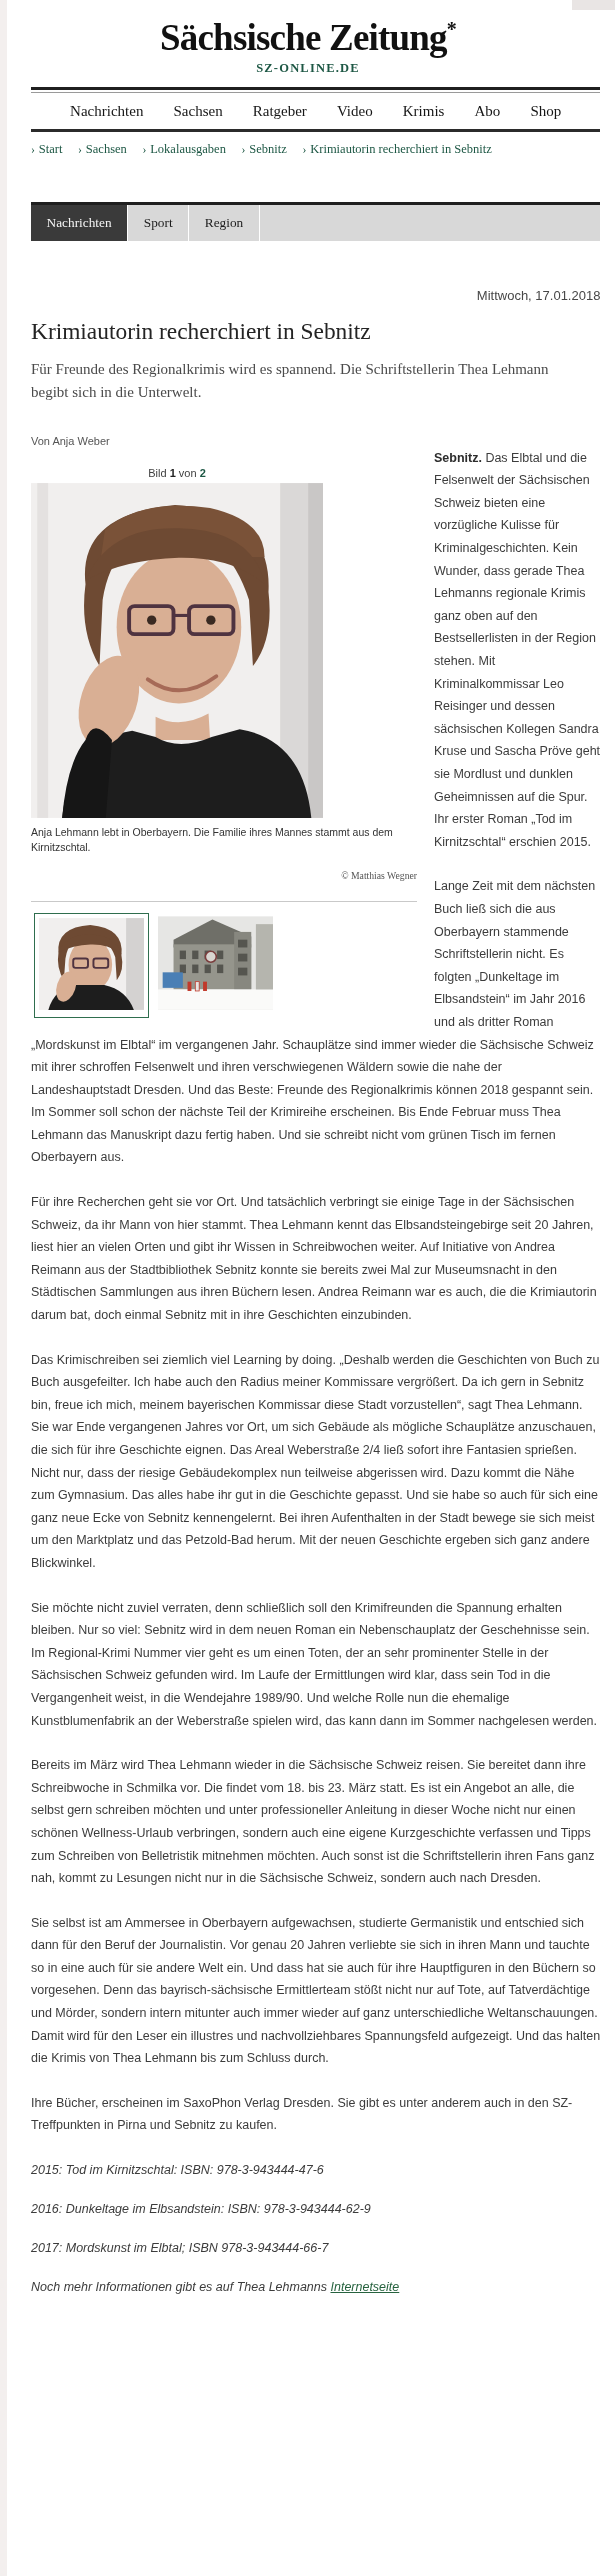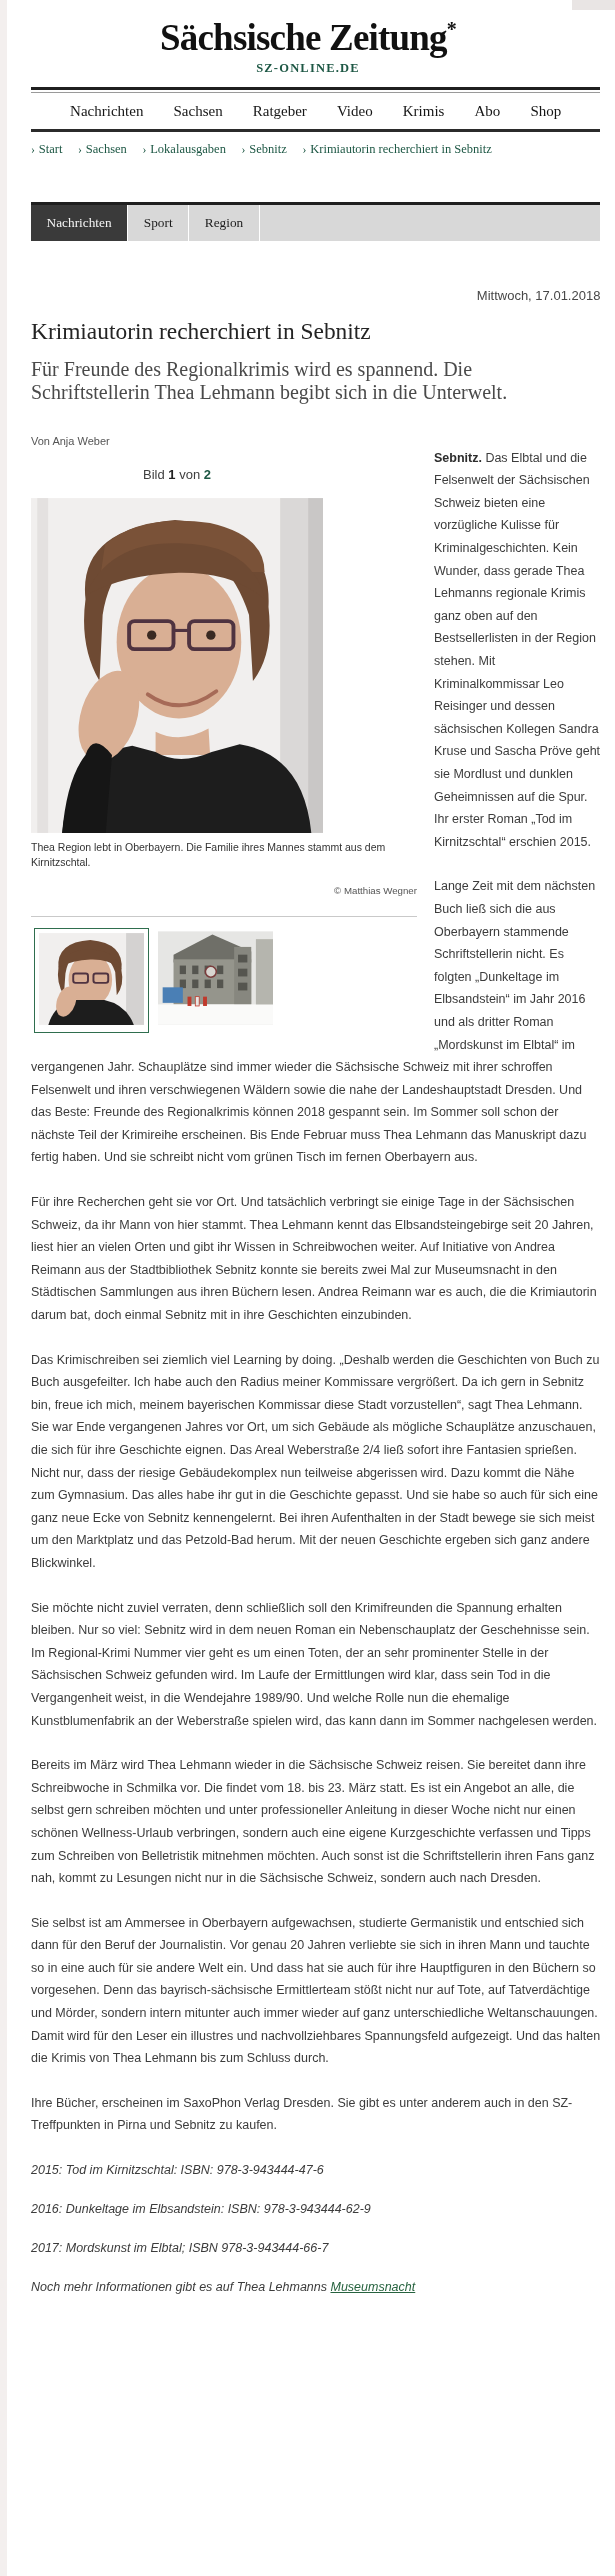--- a/index.html
+++ b/index.html
@@ -25,31 +25,31 @@
   
   .tabbar-wrap{margin:45px 15.6px 0 31px;border-top:3.9px solid #1f1f1f;}
   .tabbar{background:#d8d8d8;height:36px;display:flex;align-items:stretch;}
   .tab{font-family:"Liberation Serif",serif;font-size:13.3px;color:#1c1c1c;line-height:36px;padding:0 15.6px;border-right:1.6px solid #ffffff;cursor:pointer;}
   .tab.active{background:#3a3a3a;color:#f5f5f5;}
 
   
   .content{padding:0 15.6px 31px 31px;}
   .date-line{margin-top:47px;text-align:right;font-size:13px;color:#474747;}
   .headline{font-family:"Liberation Serif",serif;font-weight:normal;font-size:23.4px;color:#242424;margin:15.6px 0 0 0;}
-  .teaser{font-family:"Liberation Serif",serif;font-size:20px;line-height:23.4px;color:#4a4a4a;margin-top:12.5px;max-width:530px;}
+  .teaser{font-family:"Liberation Serif",serif;font-size:15px;line-height:23.4px;color:#4a4a4a;margin-top:12.5px;max-width:530px;}
   .byline{font-size:11px;color:#555;margin-top:30px;}
 
   
   .media-block{float:left;width:386px;margin:20px 17px 6.2px 0;}
-  .img-counter{width:292px;text-align:center;font-size:13px;color:#3f3f3f;margin-bottom:16px;}
+  .img-counter{width:292px;text-align:center;font-size:11px;color:#3f3f3f;margin-bottom:4px;}
   .img-counter .cur{font-weight:bold;color:#222;}
   .img-counter .tot{font-weight:bold;color:#1d5744;}
   .photo{display:block;width:292px;height:335px;cursor:pointer;}
   .caption{font-size:10.5px;line-height:15px;color:#333;margin-top:7px;width:386px;}
-  .credit{font-size:9.7px;color:#555;text-align:right;margin-top:15.6px;width:386px;}
+  .credit{font-size:9.7px;color:#555;text-align:right;margin-top:15.6px;width:386px;font-family:Liberation Serif, serif;}
   .media-sep{border:none;border-top:0.8px solid #c9c9c9;margin:20px 0 0 0;width:386px;}
   .thumbs{margin-top:11px;display:flex;align-items:flex-start;}
   .thumb{cursor:pointer;}
   .thumb.selected{border:1.6px solid #2f6e4e;background:#fff;padding:3.9px;margin-left:3.1px;}
   .thumb + .thumb{margin-left:9.4px;margin-top:3.1px;}
 
   
   .article-body p{font-size:12.5px;line-height:22.6px;color:#3c3c3c;margin:0 0 22px 0;text-align:left;}
   .article-body .lead{font-weight:bold;color:#2d2d2d;}
   .book-line{font-style:italic;margin:0 0 16.4px 0 !important;}
@@ -129,21 +129,21 @@
           <line x1="183" y1="170" x2="203" y2="170" stroke="#4f3340" stroke-width="4"></line>
           <circle cx="155" cy="176" r="6" fill="#3a2a22"></circle>
           <circle cx="231" cy="176" r="6" fill="#3a2a22"></circle>
           <path d="M150,252 Q192,282 238,248" fill="none" stroke="#a66a57" stroke-width="5" stroke-linecap="round"></path>
           <path d="M160,300 L160,330 L230,330 L228,296 Q192,316 160,300 Z" fill="#d9af94"></path>
           <path d="M40,430 Q50,330 130,318 L160,326 Q190,344 232,326 L268,316 Q350,330 360,430 Z" fill="#1d1d1d"></path>
           <ellipse cx="100" cy="280" rx="36" ry="60" transform="rotate(18 100 280)" fill="#d9af94"></ellipse>
           <path d="M70,330 Q80,300 104,330 L96,430 L40,430 Q46,360 70,330 Z" fill="#161616"></path>
         </svg>
 
-        <div class="caption">Thea Region lebt in Oberbayern. Die Familie ihres Mannes stammt aus dem Kirnitzschtal.</div>
+        <div class="caption">Anja Lehmann lebt in Oberbayern. Die Familie ihres Mannes stammt aus dem Kirnitzschtal.</div>
         <div class="credit">© Matthias Wegner</div>
         <hr class="media-sep">
 
         <div class="thumbs">
           <div class="thumb selected">
             <svg width="105" height="92" viewBox="0 0 135 118" xmlns="http://www.w3.org/2000/svg">
               <rect width="135" height="118" fill="#f1efee"></rect>
               <rect x="112" y="0" width="23" height="118" fill="#d4d2d1"></rect>
               <path d="M25,45 Q22,12 66,9 Q110,13 106,48 Q110,66 100,80 L98,50 Q88,22 64,23 Q38,24 34,52 L32,80 Q22,64 25,45 Z" fill="#6e4a33"></path>
               <ellipse cx="66" cy="60" rx="28" ry="34" fill="#d9af94"></ellipse>
@@ -193,17 +193,17 @@
       <p>Das Krimischreiben sei ziemlich viel Learning by doing. „Deshalb werden die Geschichten von Buch zu Buch ausgefeilter. Ich habe auch den Radius meiner Kommissare vergrößert. Da ich gern in Sebnitz bin, freue ich mich, meinem bayerischen Kommissar diese Stadt vorzustellen“, sagt Thea Lehmann. Sie war Ende vergangenen Jahres vor Ort, um sich Gebäude als mögliche Schauplätze anzuschauen, die sich für ihre Geschichte eignen. Das Areal Weberstraße 2/4 ließ sofort ihre Fantasien sprießen. Nicht nur, dass der riesige Gebäudekomplex nun teilweise abgerissen wird. Dazu kommt die Nähe zum Gymnasium. Das alles habe ihr gut in die Geschichte gepasst. Und sie habe so auch für sich eine ganz neue Ecke von Sebnitz kennengelernt. Bei ihren Aufenthalten in der Stadt bewege sie sich meist um den Marktplatz und das Petzold-Bad herum. Mit der neuen Geschichte ergeben sich ganz andere Blickwinkel.</p>
       <p>Sie möchte nicht zuviel verraten, denn schließlich soll den Krimifreunden die Spannung erhalten bleiben. Nur so viel: Sebnitz wird in dem neuen Roman ein Nebenschauplatz der Geschehnisse sein. Im Regional-Krimi Nummer vier geht es um einen Toten, der an sehr prominenter Stelle in der Sächsischen Schweiz gefunden wird. Im Laufe der Ermittlungen wird klar, dass sein Tod in die Vergangenheit weist, in die Wendejahre 1989/90. Und welche Rolle nun die ehemalige Kunstblumenfabrik an der Weberstraße spielen wird, das kann dann im Sommer nachgelesen werden.</p>
       <p>Bereits im März wird Thea Lehmann wieder in die Sächsische Schweiz reisen. Sie bereitet dann ihre Schreibwoche in Schmilka vor. Die findet vom 18. bis 23. März statt. Es ist ein Angebot an alle, die selbst gern schreiben möchten und unter professioneller Anleitung in dieser Woche nicht nur einen schönen Wellness-Urlaub verbringen, sondern auch eine eigene Kurzgeschichte verfassen und Tipps zum Schreiben von Belletristik mitnehmen möchten. Auch sonst ist die Schriftstellerin ihren Fans ganz nah, kommt zu Lesungen nicht nur in die Sächsische Schweiz, sondern auch nach Dresden.</p>
       <p>Sie selbst ist am Ammersee in Oberbayern aufgewachsen, studierte Germanistik und entschied sich dann für den Beruf der Journalistin. Vor genau 20 Jahren verliebte sie sich in ihren Mann und tauchte so in eine auch für sie andere Welt ein. Und dass hat sie auch für ihre Hauptfiguren in den Büchern so vorgesehen. Denn das bayrisch-sächsische Ermittlerteam stößt nicht nur auf Tote, auf Tatverdächtige und Mörder, sondern intern mitunter auch immer wieder auf ganz unterschiedliche Weltanschauungen. Damit wird für den Leser ein illustres und nachvollziehbares Spannungsfeld aufgezeigt. Und das halten die Krimis von Thea Lehmann bis zum Schluss durch.</p>
       <p>Ihre Bücher, erscheinen im SaxoPhon Verlag Dresden. Sie gibt es unter anderem auch in den SZ-Treffpunkten in Pirna und Sebnitz zu kaufen.</p>
 
       <p class="book-line">2015: Tod im Kirnitzschtal: ISBN: 978-3-943444-47-6</p>
       <p class="book-line">2016: Dunkeltage im Elbsandstein: ISBN: 978-3-943444-62-9</p>
       <p class="book-line">2017: Mordskunst im Elbtal; ISBN 978-3-943444-66-7</p>
 
-      <p class="more-line"><span>Noch mehr Informationen gibt es auf Thea Lehmanns </span><a href="#">Museumsnacht</a></p>
+      <p class="more-line"><span>Noch mehr Informationen gibt es auf Thea Lehmanns </span><a href="#">Internetseite</a></p>
     </div>
   </div>
 </div>
 
 
 </body></html>

